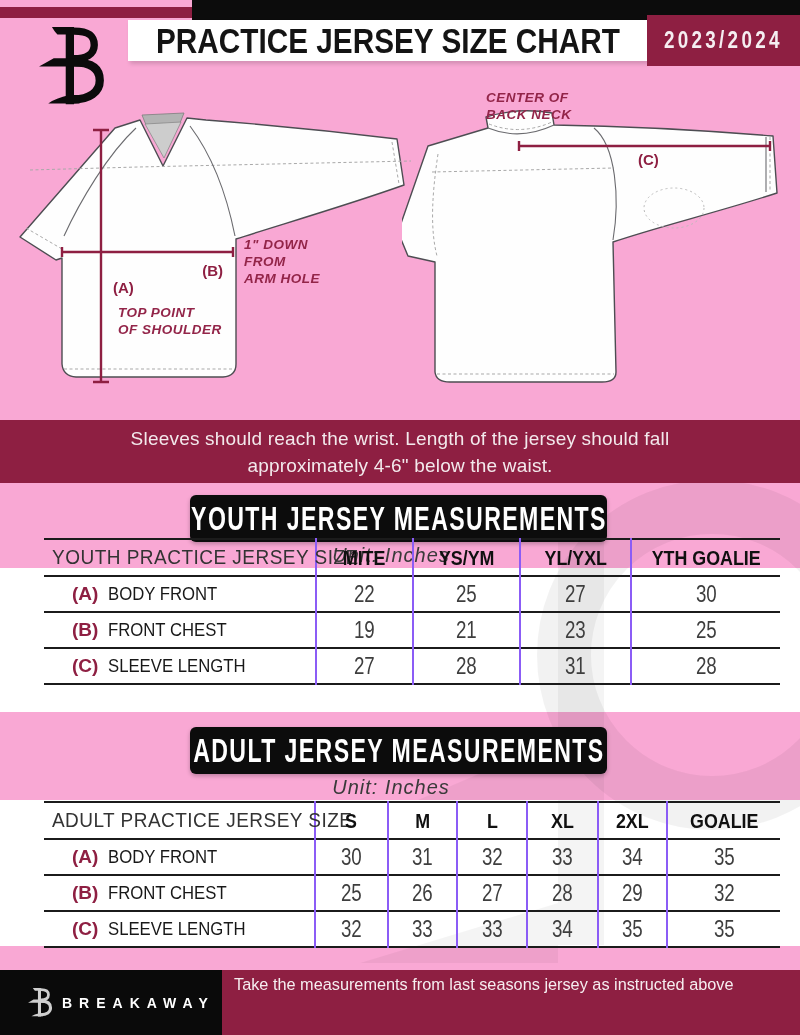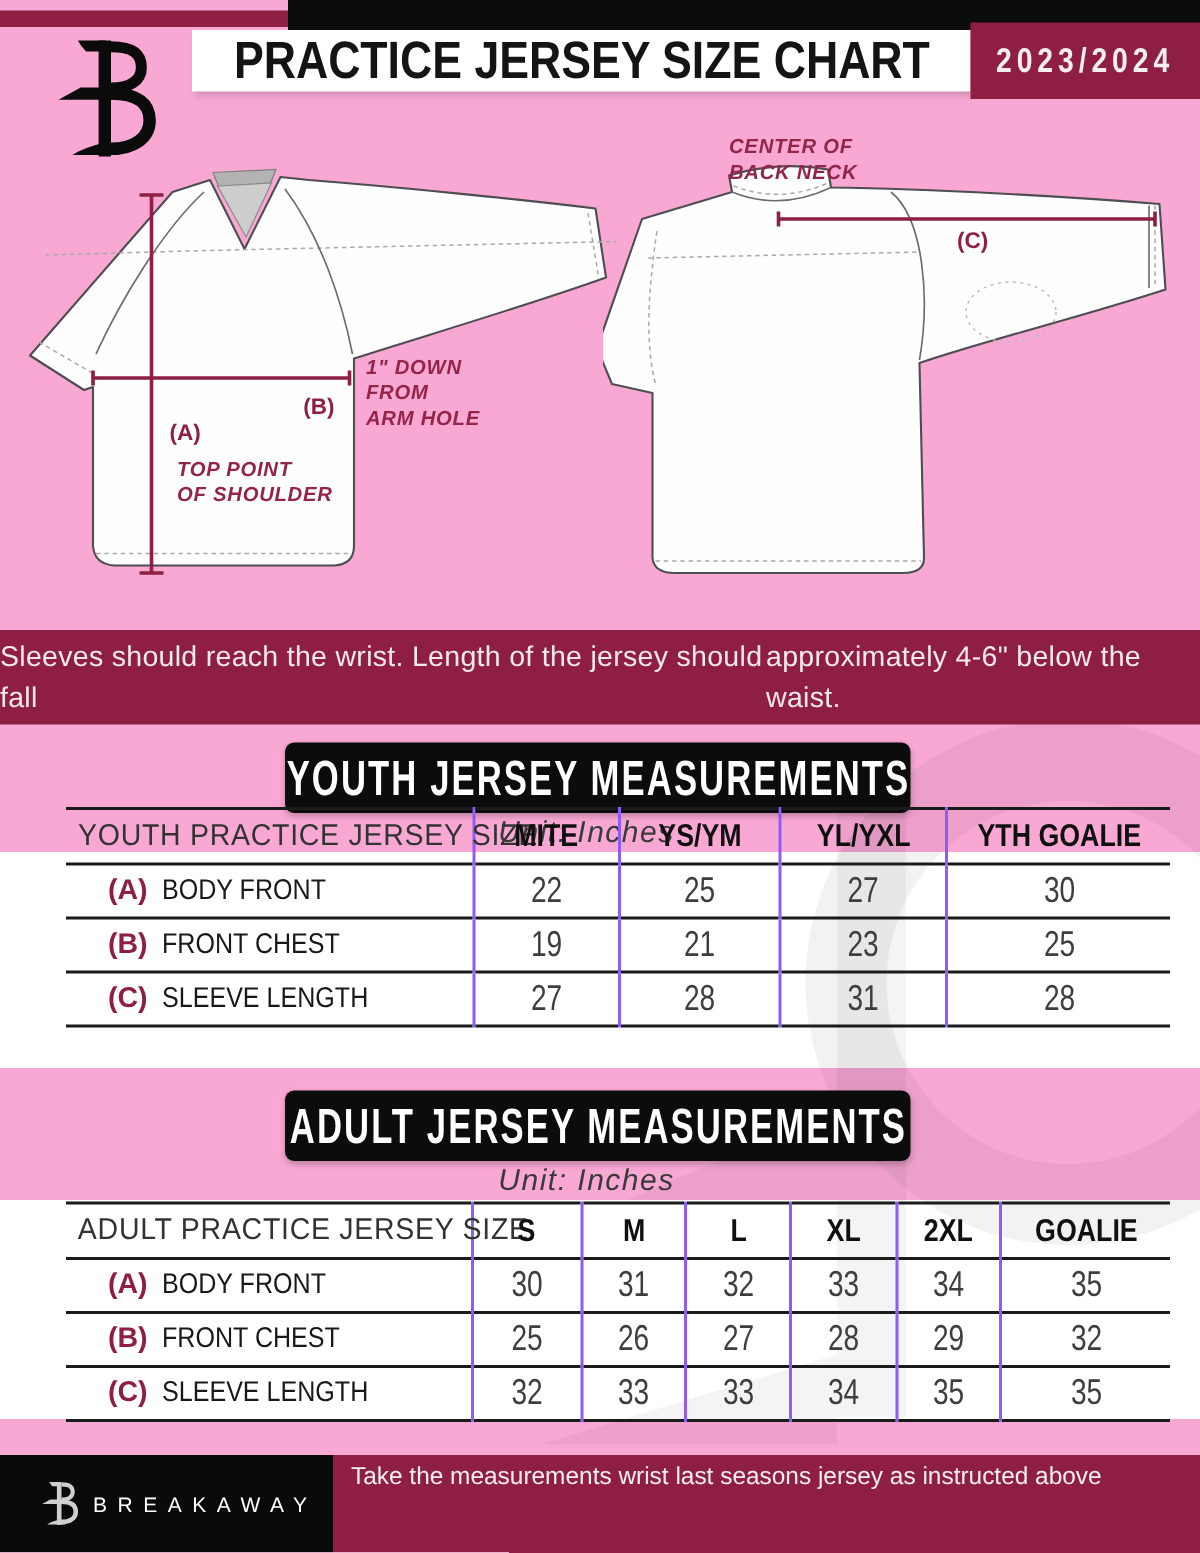--- a/index.html
+++ b/index.html
@@ -3,21 +3,21 @@
 <meta charset="utf-8">
 <style>
   html,body{margin:0;padding:0;}
   body{font-family:"Liberation Sans",sans-serif;}
   .page{position:relative;width:800px;height:1035px;background:#f9a8d4;overflow:hidden;}
   .abs{position:absolute;}
 
   
   .band-white{position:absolute;left:0;width:800px;background:#ffffff;}
   .banner{position:absolute;left:0;top:420px;width:800px;height:63px;background:#8e1f42;
-          display:flex;justify-content:center;align-items:center;}
+          display:flex;flex-direction:column;justify-content:center;align-items:center;}
   .banner div{color:#f3e9ec;font-size:19px;line-height:27px;letter-spacing:.2px;}
 
   
   .topbar-black{position:absolute;left:192px;top:0;width:608px;height:20px;background:#0c0c0c;}
   .topbar-maroon{position:absolute;left:0;top:7px;width:192px;height:11px;background:#8e1f42;}
   .title-box{position:absolute;left:128px;top:20px;width:519px;height:41px;background:#ffffff;
              display:flex;align-items:center;justify-content:center;box-shadow:2px 3px 4px rgba(0,0,0,.15);}
   .title-box span{font-size:35px;font-weight:bold;color:#141414;white-space:nowrap;
                   display:inline-block;transform:scaleX(.85);letter-spacing:0;}
   .year-box{position:absolute;left:647px;top:15px;width:153px;height:51px;background:#8e1f42;
@@ -48,21 +48,21 @@
                 display:inline-block;transform:scaleX(.85);}
   .num{font-size:24px;font-weight:400;color:#3e3e3e;display:inline-block;transform:scaleX(.78);}
   .label-cell{display:flex;align-items:center;gap:10px;padding-left:28px;height:34px;}
   .key{font-size:19px;font-weight:bold;color:#8e1f42;white-space:nowrap;}
   .rowlabel{font-size:19px;color:#181818;white-space:nowrap;display:inline-block;
             transform:scaleX(.88);transform-origin:left center;}
 
   
   .footer-black{position:absolute;left:0;top:970px;width:222px;height:65px;background:#0a0a0a;
                 display:flex;align-items:center;}
-  .brand{color:#fff;font-size:14px;font-weight:normal;letter-spacing:7px;margin-left:4px;white-space:nowrap;}
+  .brand{color:#fff;font-size:14px;font-weight:bold;letter-spacing:7px;margin-left:4px;white-space:nowrap;}
   .footer-maroon{position:absolute;left:222px;top:970px;width:578px;height:65px;background:#8e1f42;
                  padding-top:5px;padding-left:12px;box-sizing:border-box;}
   .footer-maroon div{color:#f6edf0;font-size:16.3px;line-height:18.5px;white-space:nowrap;}
 
   
   .jersey-line{fill:#fefefe;stroke:#4d4d52;stroke-width:1.4;stroke-linejoin:round;}
   .seam{fill:none;stroke:#6b6b6f;stroke-width:1.1;}
   .stitch{fill:none;stroke:#a9a9a9;stroke-width:1;stroke-dasharray:3 2.5;}
   .dotcirc{fill:none;stroke:#bcbcbc;stroke-width:1;stroke-dasharray:2 3;}
   .mline{stroke:#8e1f42;stroke-width:2.4;fill:none;}
@@ -296,16 +296,16 @@
     </tbody>
   </table>
 
   <div class="footer-black">
     <svg class="logo-svg" style="position:static;margin-left:24px;color:#cfcfcf;" width="34" height="36" viewBox="0 0 100 100">
         <use href="#bkwy"></use>
       </svg>
     <span class="brand">BREAKAWAY</span>
   </div>
   <div class="footer-maroon">
-    <div>Take the measurements wrist last seasons jersey as instructed above</div>
+    <div>Take the measurements from last seasons jersey as instructed above</div>
   </div>
 
 </div>
 
 </body></html>

